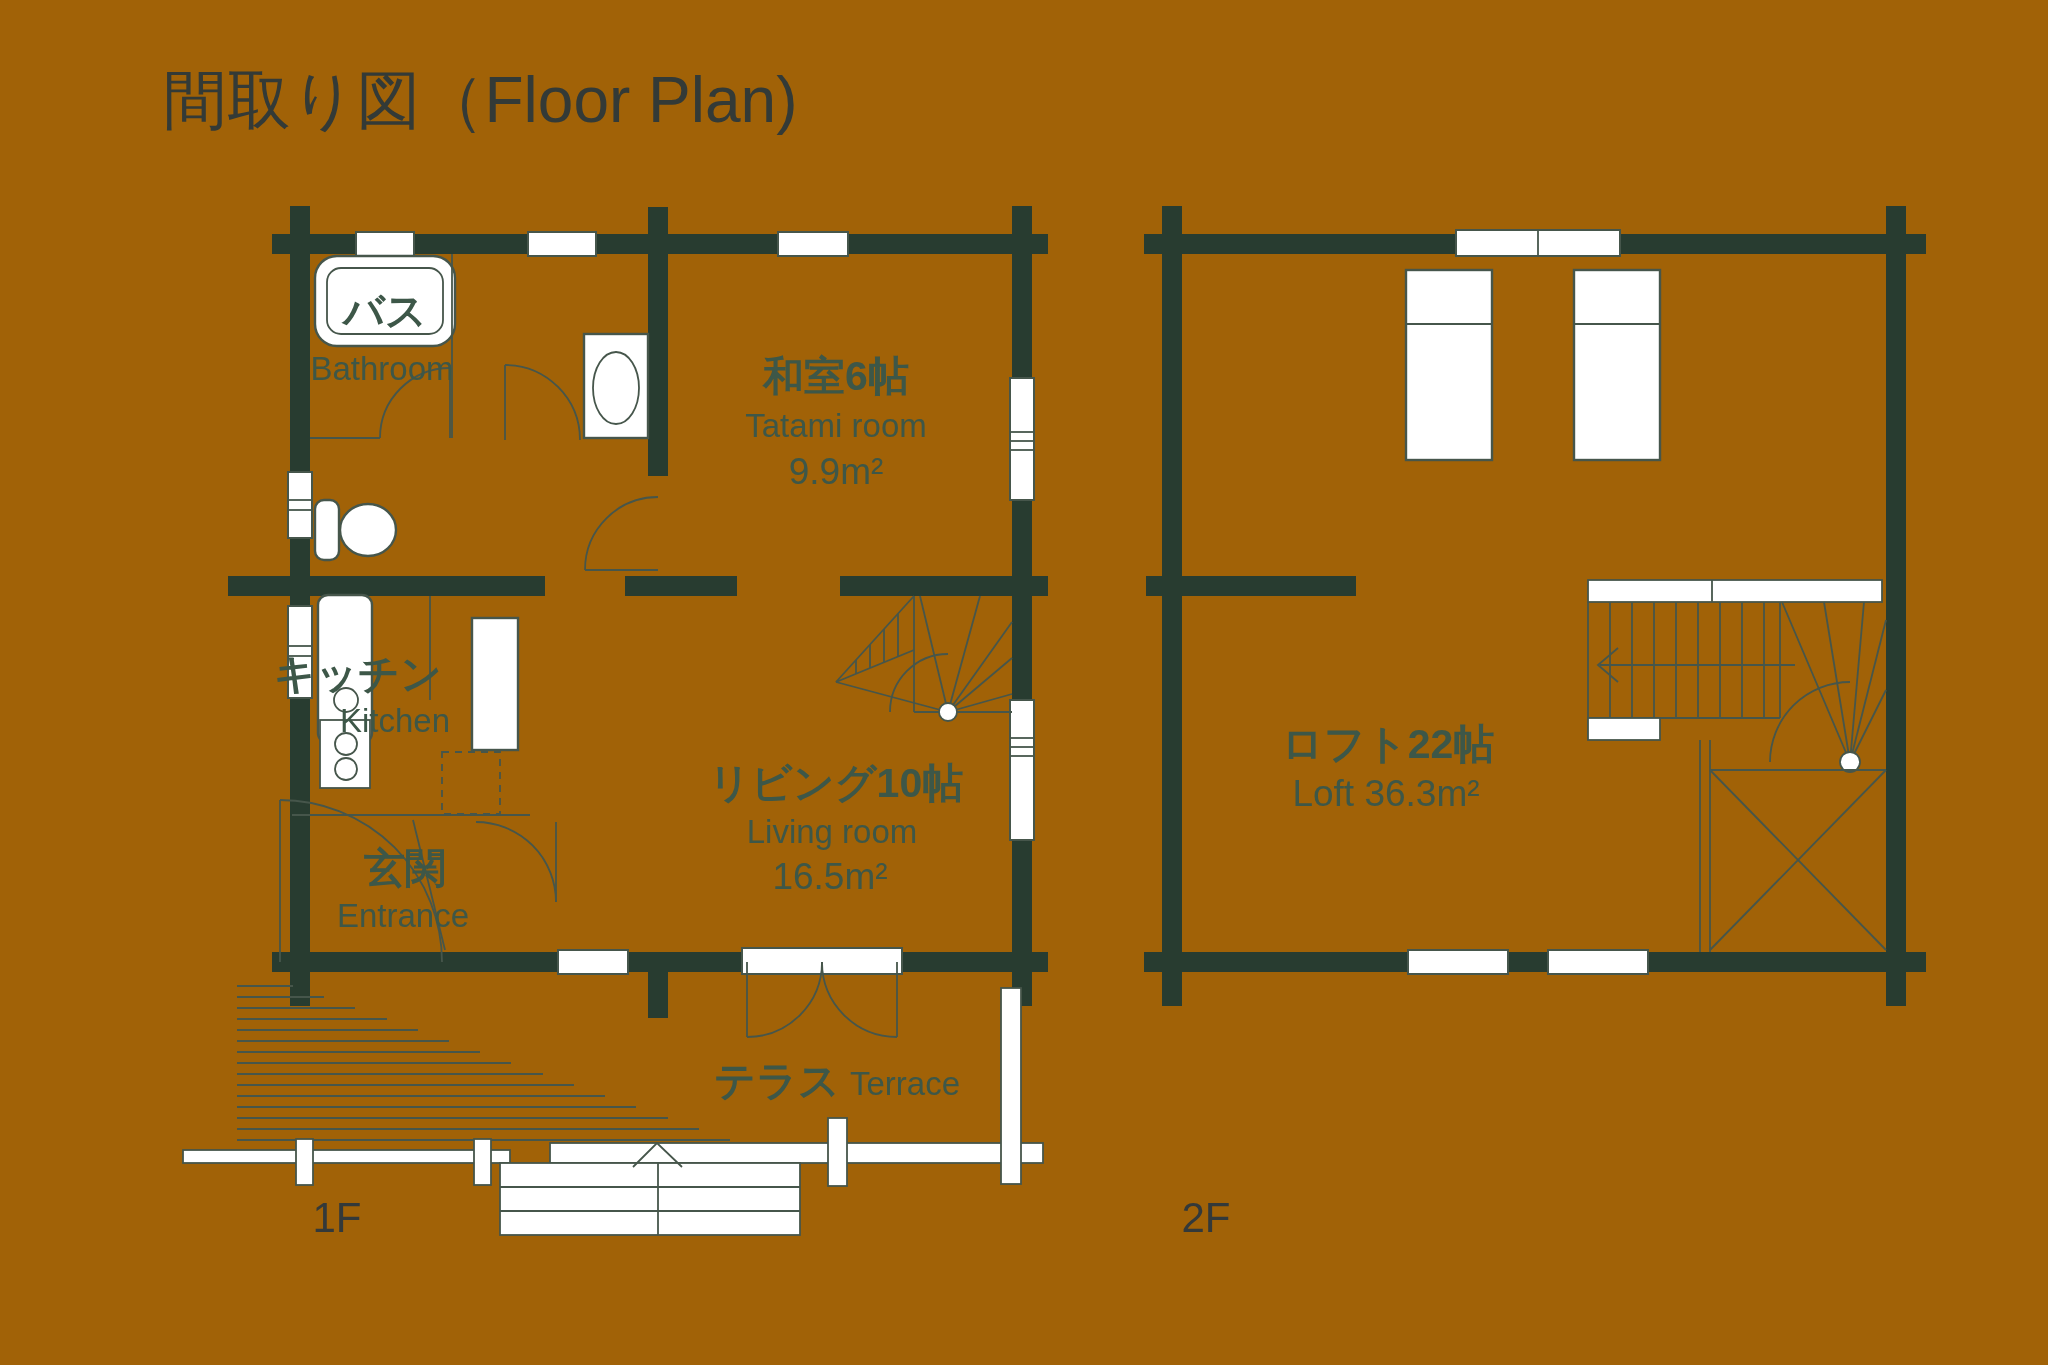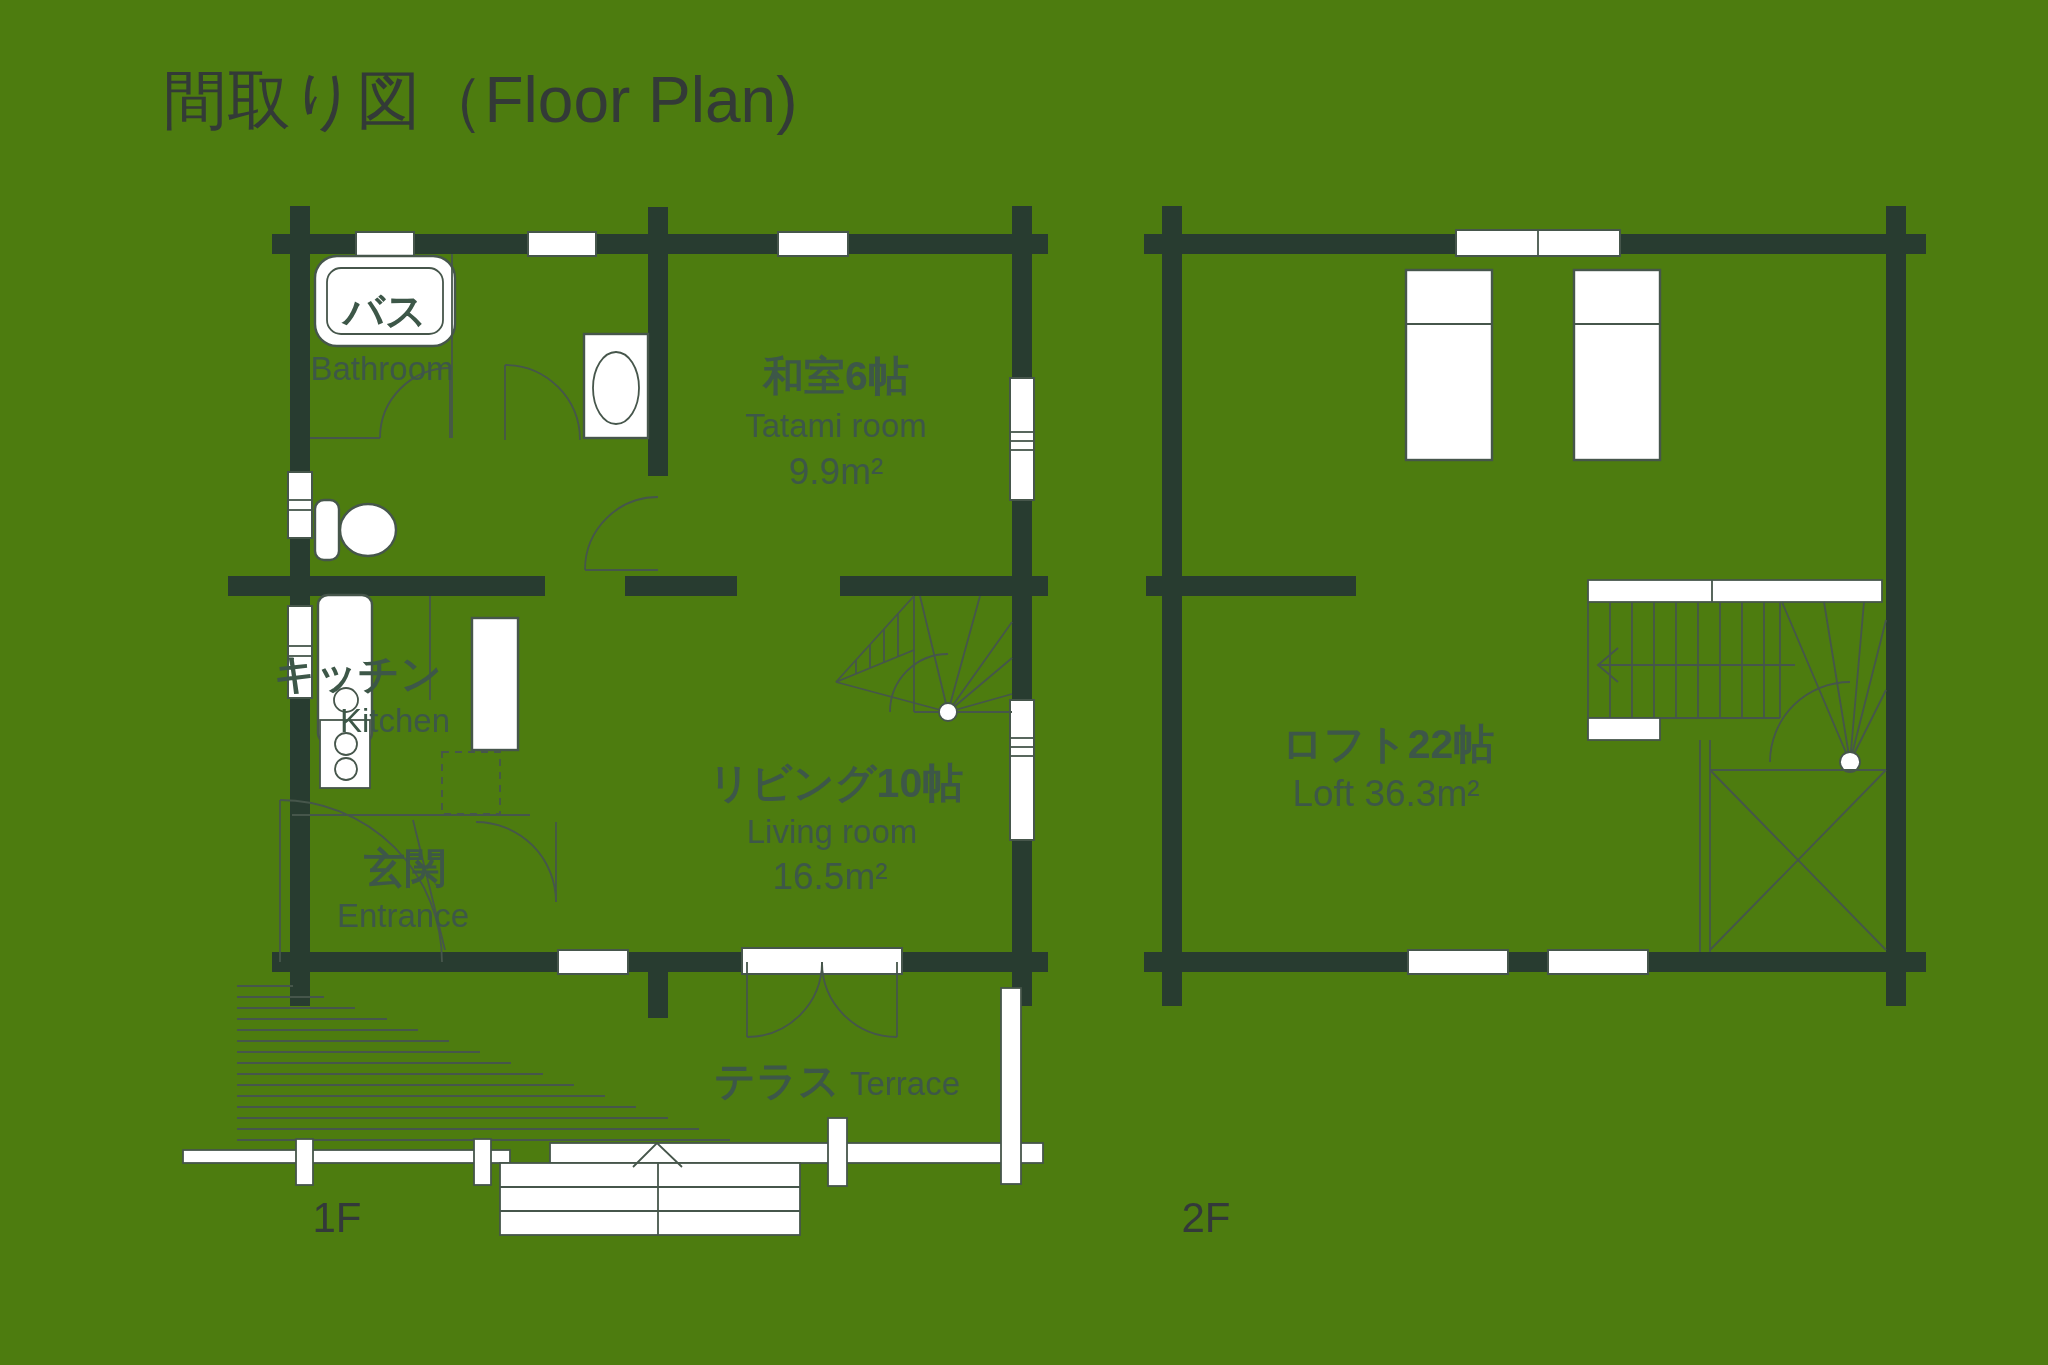--- a/index.html
+++ b/index.html
@@ -1,16 +1,16 @@
 <!DOCTYPE html>
 <html><head>
 <meta charset="utf-8">
 <style>
   html,body{margin:0;padding:0;background:#ffffff;}
-  .stage{width:2048px;height:1365px;position:relative;background:#4d7c0f;overflow:hidden;}
+  .stage{width:2048px;height:1365px;position:relative;background:#a16207;overflow:hidden;}
   svg{display:block;}
   .wall{fill:#283c30;stroke:none;}
   .win{fill:#ffffff;stroke:#46564b;stroke-width:2;}
   .ln{fill:#ffffff;stroke:#46564b;stroke-width:2.4;}
   .ln2{fill:#ffffff;stroke:#46564b;stroke-width:1.8;}
   .ln2n{fill:none;stroke:#46564b;stroke-width:1.8;}
   .dash{fill:none;stroke:#46564b;stroke-width:1.8;stroke-dasharray:7 6;}
   text{font-family:"Liberation Sans","DejaVu Sans",sans-serif;}
   .jp{font-size:41px;font-weight:600;fill:#3d5748;text-anchor:middle;}
   .en{font-size:33px;font-weight:400;fill:#3d5748;text-anchor:middle;}

